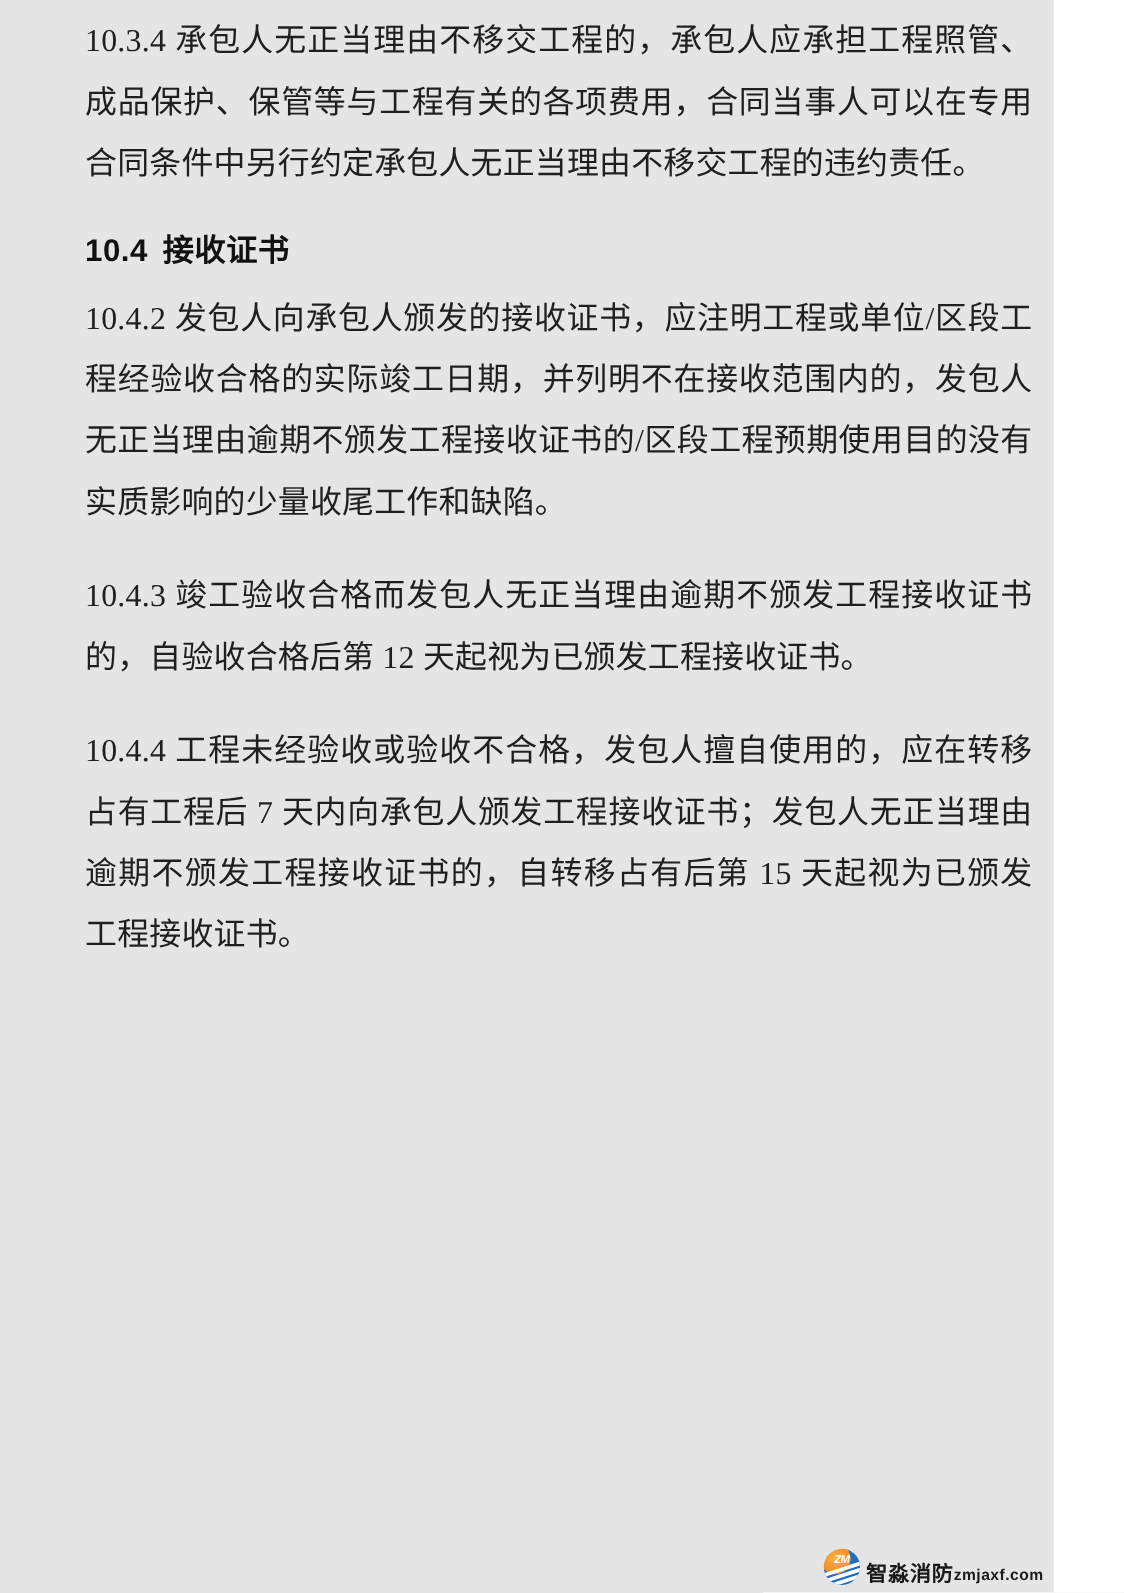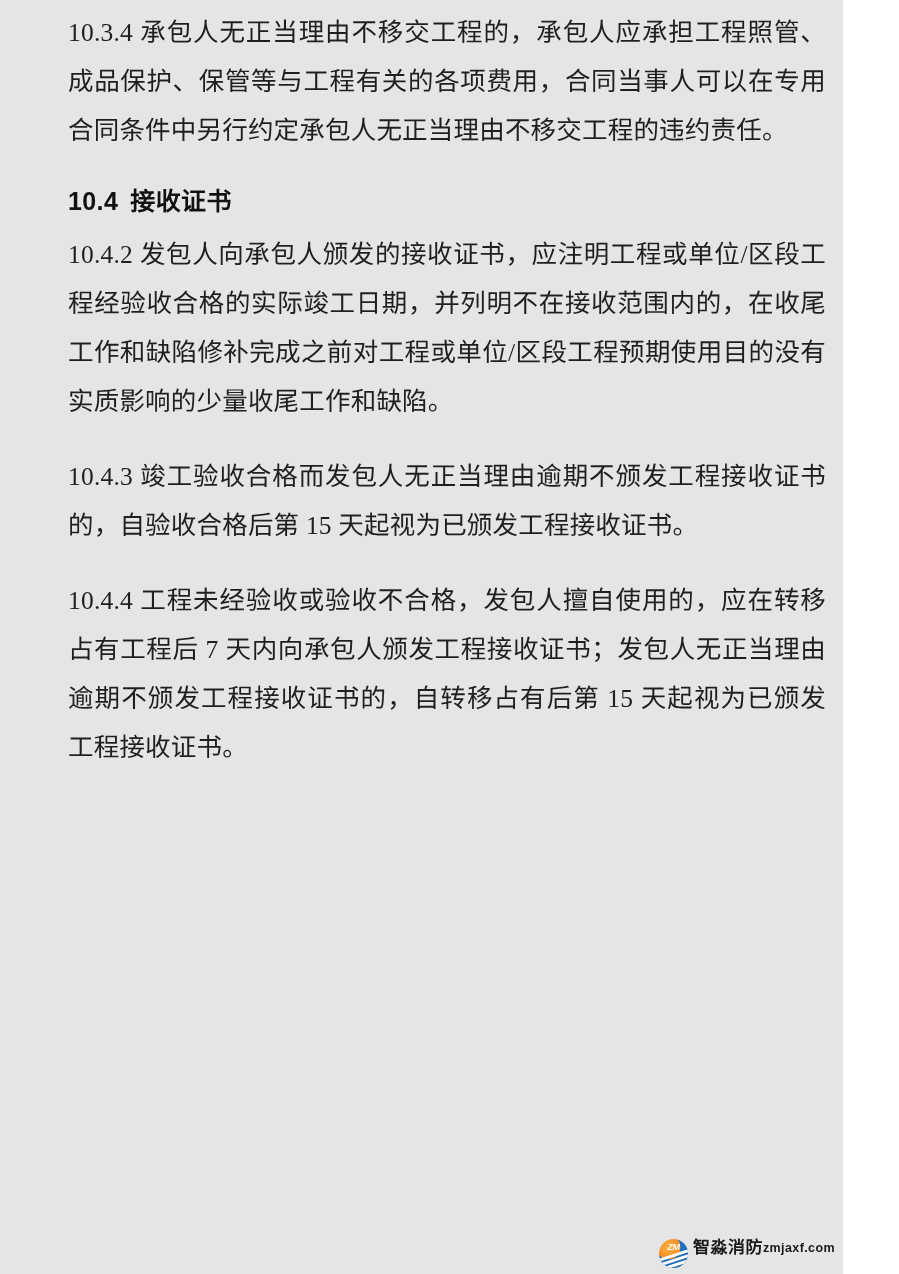--- a/index.html
+++ b/index.html
@@ -64,21 +64,21 @@
   .heading .h-text {
     margin-left: 12px;
   }
 
   
   .watermark {
     position: absolute;
     right: 8px;
     bottom: 6px;
     display: flex;
-    align-items: flex-start;
+    align-items: flex-end;
     gap: 5px;
     opacity: 0.97;
   }
 
   .wm-emblem {
     width: 29px;
     height: 29px;
     border-radius: 50%;
     background: radial-gradient(circle at 32% 28%, #ffb03a 0%, #f58a21 42%, #1a6fc4 43%, #1257a8 100%);
     position: relative;
@@ -141,23 +141,23 @@
 
   <div class="doc-body">
 
     <p class="para para-first">10.3.4 承包人无正当理由不移交工程的，承包人应承担工程照管、成品保护、保管等与工程有关的各项费用，合同当事人可以在专用合同条件中另行约定承包人无正当理由不移交工程的违约责任。</p>
 
     <h2 class="heading">
       <span class="h-num">10.4</span><span class="h-text">接收证书</span>
     </h2>
 
 
-    <p class="para">10.4.2 发包人向承包人颁发的接收证书，应注明工程或单位/区段工程经验收合格的实际竣工日期，并列明不在接收范围内的，在收尾工作和缺陷修补完成之前对工程或单位/区段工程预期使用目的没有实质影响的少量收尾工作和缺陷。</p>
+    <p class="para">10.4.2 发包人向承包人颁发的接收证书，应注明工程或单位/区段工程经验收合格的实际竣工日期，并列明不在接收范围内的，发包人无正当理由逾期不颁发工程接收证书的/区段工程预期使用目的没有实质影响的少量收尾工作和缺陷。</p>
 
-    <p class="para">10.4.3 竣工验收合格而发包人无正当理由逾期不颁发工程接收证书的，自验收合格后第 15 天起视为已颁发工程接收证书。</p>
+    <p class="para">10.4.3 竣工验收合格而发包人无正当理由逾期不颁发工程接收证书的，自验收合格后第 12 天起视为已颁发工程接收证书。</p>
 
     <p class="para">10.4.4 工程未经验收或验收不合格，发包人擅自使用的，应在转移占有工程后 7 天内向承包人颁发工程接收证书；发包人无正当理由逾期不颁发工程接收证书的，自转移占有后第 15 天起视为已颁发工程接收证书。</p>
 
   </div>
 
   <div class="watermark">
     <div class="wm-emblem">
       <span class="swoosh-a"></span>
       <span class="swoosh-b"></span>
       <span class="swoosh-c"></span>

